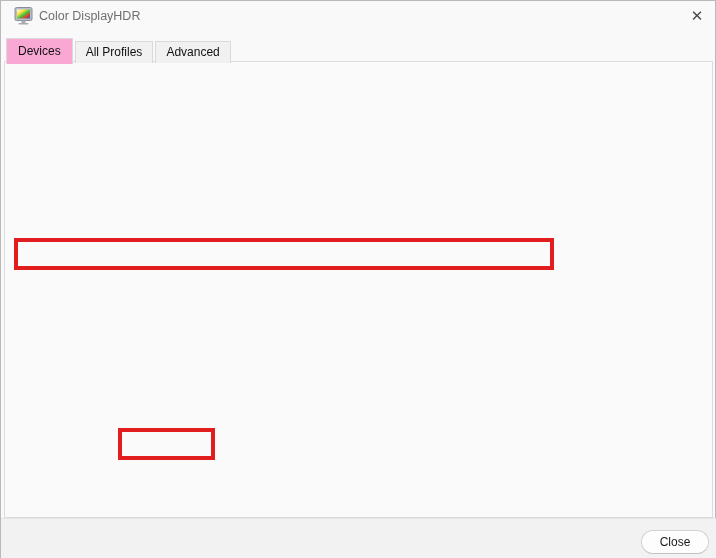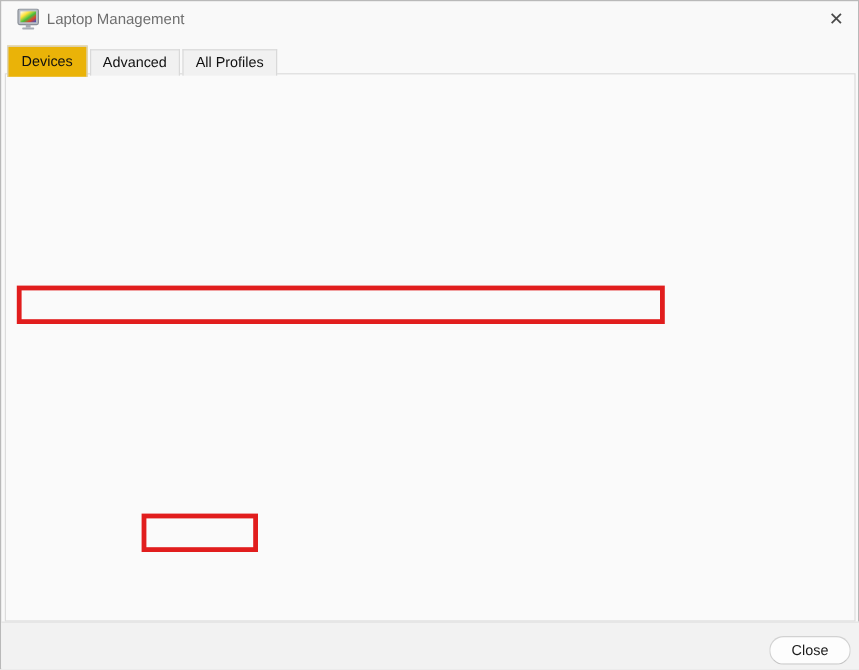--- a/index.html
+++ b/index.html
@@ -12,21 +12,21 @@
   .window{position:absolute;inset:0;background:#f9f9f9;border:1px solid #b9b9b9;box-sizing:border-box;}
   
   .titlebar{position:absolute;left:0;top:0;width:100%;height:30px;}
   .app-icon{position:absolute;left:13px;top:6px;width:19px;height:18px;}
   .title-text{position:absolute;left:38px;top:8px;font-size:12.5px;color:#6f6f6f;}
   .close-btn{position:absolute;right:7px;top:4px;width:22px;height:22px;display:flex;align-items:center;justify-content:center;
     font-size:15px;color:#4a4a4a;cursor:pointer;}
   
   .tabs{position:absolute;left:5px;top:37px;display:flex;align-items:flex-end;z-index:4;}
   .tab{background:#f1f1f1;border:1px solid #d9d9d9;border-bottom:none;padding:3px 10px 4px;font-size:12px;margin-right:2px;color:#111;cursor:pointer;}
-  .tab.active{background:#eab308;padding:5px 11px 6px;margin-bottom:-1px;z-index:5;}
+  .tab.active{background:#f9a8d4;padding:5px 11px 6px;margin-bottom:-1px;z-index:5;}
   .tabpage{position:absolute;left:3px;top:60px;width:709px;height:457px;background:#fafafa;border:1px solid #dcdcdc;box-sizing:border-box;z-index:1;}
   
   .device-label{position:absolute;left:26px;top:82px;font-size:12px;}
   .device-icon{position:absolute;left:116px;top:70px;width:42px;height:38px;}
   .combobox{position:absolute;left:160px;top:77px;width:532px;height:25px;background:#ffffff;border:1px solid #c4c4c4;border-bottom-color:#ababab;
     border-radius:4px;box-sizing:border-box;display:flex;align-items:center;padding:0 26px 0 9px;font-size:12px;cursor:pointer;}
   .combobox .value{white-space:nowrap;overflow:hidden;}
   .combo-chevron{position:absolute;right:8px;top:7px;width:11px;height:11px;}
   .checkrow{position:absolute;left:262px;top:110px;display:flex;align-items:center;}
   .checkbox{width:15px;height:15px;border-radius:3px;background:#0067c0;border:1px solid #0067c0;box-sizing:border-box;
@@ -78,28 +78,28 @@
           <stop offset="0.55" stop-color="#44c03f"></stop>
             <stop offset="0.75" stop-color="#e0442c"></stop>
           <stop offset="1" stop-color="#2a52c9"></stop>
         </linearGradient>
       </defs>
       <rect x="1" y="0.5" width="17" height="13" rx="1.5" fill="#b9bec6" stroke="#8a8f98" stroke-width="1"></rect>
       <rect x="3" y="2.5" width="13" height="9" fill="url(#rainbow)"></rect>
       <rect x="7.5" y="13.5" width="4" height="2.5" fill="#a6abb4"></rect>
       <rect x="4.5" y="16" width="10" height="1.5" rx="0.7" fill="#a6abb4"></rect>
     </svg>
-    <span class="title-text">Laptop Management</span>
+    <span class="title-text">Color DisplayHDR</span>
     <div class="close-btn">✕</div>
   </div>
 
   <div class="tabs">
     <div class="tab active">Devices</div>
+    <div class="tab">All Profiles</div>
     <div class="tab">Advanced</div>
-    <div class="tab">All Profiles</div>
   </div>
   <div class="tabpage"></div>
 
   <span class="device-label">Device:</span>
   <svg class="device-icon" viewBox="0 0 42 38">
     <defs>
       <linearGradient id="screenblue" x1="0" y1="0" x2="1" y2="1">
         <stop offset="0" stop-color="#4f83e8"></stop>
           <stop offset="0.5" stop-color="#1d4fc0"></stop>
           <stop offset="1" stop-color="#0a2f8f"></stop>

